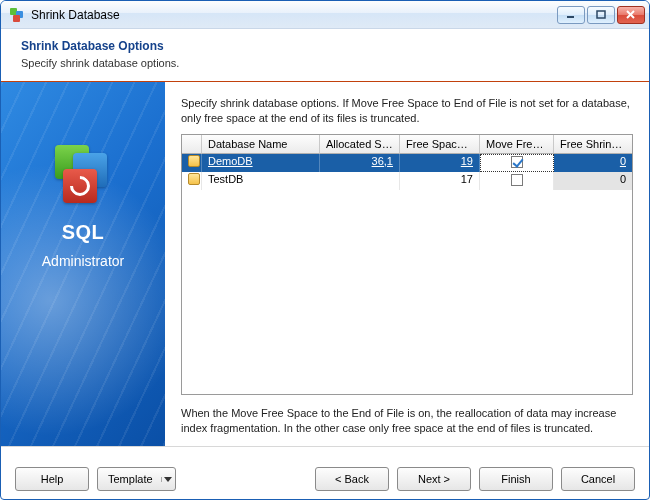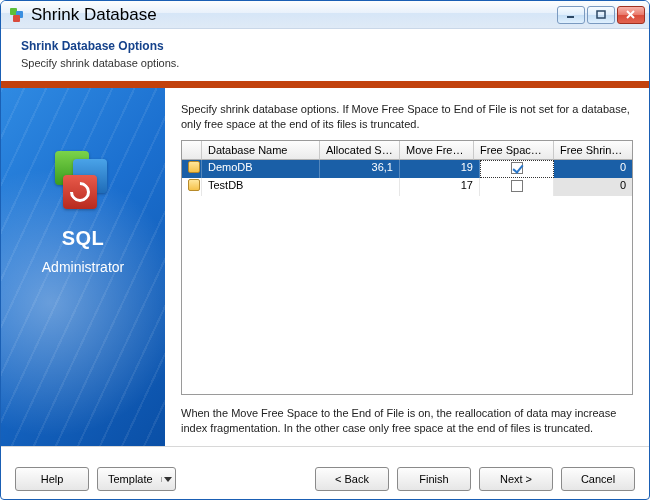--- a/index.html
+++ b/index.html
@@ -14,36 +14,36 @@
     overflow: hidden;
   }
   .titlebar {
     height: 28px;
     background: linear-gradient(to bottom, #fdfefe 0%, #e8f1fb 45%, #d6e6f7 46%, #dfeaf6 100%);
     border-bottom: 1px solid #c9d7e8;
     display: flex; align-items: center;
     padding: 0 4px 0 8px;
   }
   .titlebar .icon { width: 16px; height: 16px; margin-right: 6px; display:flex; align-items:center; justify-content:center; }
-  .titlebar .title { flex: 1; color: #000; font-size: 17px; }
+  .titlebar .title { flex: 1; color: #000; font-size: 12px; }
   .tb-btns { display: flex; gap: 2px; }
   .tb-btn {
     width: 28px; height: 18px;
     border: 1px solid #7a9ac0; border-radius: 3px;
     background: linear-gradient(to bottom,#f6fbff,#dfeefc 49%,#c5def5 50%,#dff0fe);
     display: flex; align-items: center; justify-content: center;
     font-size: 11px; color: #2b4764;
   }
   .tb-btn.close {
     background: linear-gradient(to bottom,#f7b3a9,#e9796b 49%,#d94b3b 50%,#e2634f);
     border-color:#a03020; color:#fff; font-weight:bold;
   }
   .header-area {
     padding: 10px 20px 12px 20px;
-    border-bottom: 7px solid #c2410c;
+    border-bottom: 1px solid #c2410c;
     background:#fff;
   }
   .header-area .hdr-title { font-size: 12px; font-weight: bold; color: #15428b; }
   .header-area .hdr-sub { margin-top: 4px; color: #333; }
   .body-area {
     flex: 1; display: flex;
     border-bottom: 1px solid #d8d8d8; min-height:0;
   }
   .sidebar {
     width: 164px;
@@ -96,21 +96,21 @@
   .col-free{ width:80px; flex:0 0 80px; text-align:right;}
   .col-move{ width:74px; flex:0 0 74px; text-align:center;}
   .col-after{ width:78px; flex:0 0 78px; text-align:right;}
   .grid-body { flex:1; overflow:auto; }
   .gr { display:flex; height:18px; }
   .gc { border-right:1px solid #e7e7e7; padding:1px 6px; overflow:hidden; white-space:nowrap; text-overflow:ellipsis; }
   .gc:last-child{border-right:none;}
   .gr.normal { background:#fff; color:#000;}
   .gr.normal .col-after{ background:#e4e4e4;}
   .gr.sel { background:#1a5fa7; color:#fff; }
-  .gr.sel .gc{ border-right-color: rgba(255,255,255,.25);}
+  .gr.sel .gc{ border-right-color: rgba(255,255,255,.25); text-decoration: underline;}
   .gr.sel .col-move { background:#fff; color:#000; outline:1px dotted #333; outline-offset:-1px;}
   .gr.sel .col-after{ background:#1a5fa7;}
   .db-icon{ width:12px; height:12px; display:inline-block; border:1px solid #b78a2a; background:linear-gradient(#ffe69a,#f5c24a); border-radius:2px;}
   .chk{ width:12px; height:12px; border:1px solid #7a7a7a; background:#fff; display:inline-block; vertical-align:middle; position:relative;}
   .chk.on::after{ content:""; position:absolute; left:1px; top:2px; width:8px; height:4px; border:2px solid #2a77c9; border-top:none; border-right:none; transform:rotate(-50deg);}
   .footer-note { color:#222; line-height:1.35; margin-top:11px; }
   .button-bar {
     padding: 8px 14px;
     display:flex; align-items:center; gap:8px;
   }
@@ -177,22 +177,22 @@
     </div>
 
     <div class="main">
       <div class="desc">Specify shrink database options. If Move Free Space to End of File is not set for a database, only free space at the end of its files is truncated.</div>
 
       <div class="grid">
         <div class="grid-head">
           <div class="gh col-icon"></div>
           <div class="gh col-name">Database Name</div>
           <div class="gh col-alloc">Allocated Sp...</div>
+          <div class="gh col-free">Free Space,...</div>
           <div class="gh col-move">Move Free ...</div>
-          <div class="gh col-free">Free Space,...</div>
           <div class="gh col-after">Free Shrink ...</div>
         </div>
         <div class="grid-body">
           <div class="gr sel">
             <div class="gc col-icon"><span class="db-icon"></span></div>
             <div class="gc col-name">DemoDB</div>
             <div class="gc col-alloc">36,1</div>
             <div class="gc col-free">19</div>
             <div class="gc col-move"><span class="chk on"></span></div>
             <div class="gc col-after">0</div>
@@ -219,23 +219,23 @@
       <span style="padding-right:8px;">Template</span>
       <span class="seg">
           <span class="tri-down"></span>
         </span>
     </div>
     <div class="spacer"></div>
     <div class="btn">
         <span>&lt; Back</span>
       </div>
     <div class="btn">
+        <span>Next &gt;</span>
+      </div>
+    <div class="btn">
         <span>Finish</span>
       </div>
     <div class="btn">
-        <span>Next &gt;</span>
-      </div>
-    <div class="btn">
         <span>Cancel</span>
       </div>
   </div>
 
 </div>
 
 </body></html>

